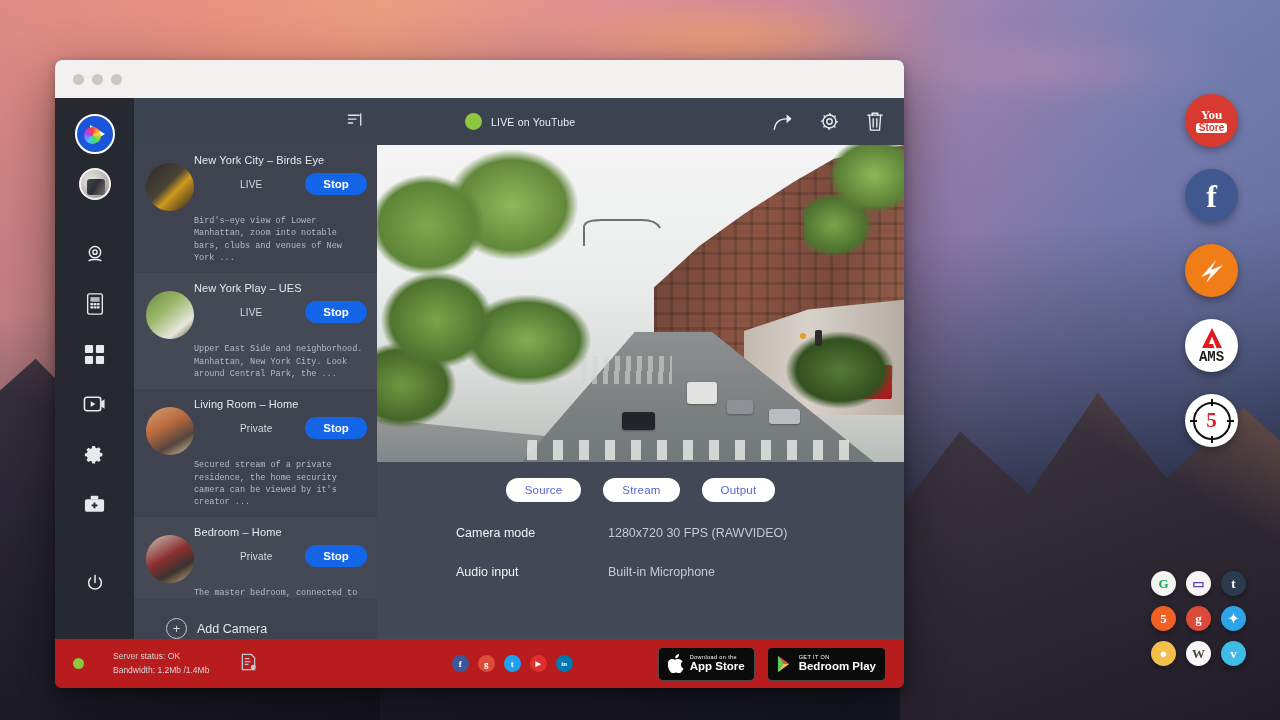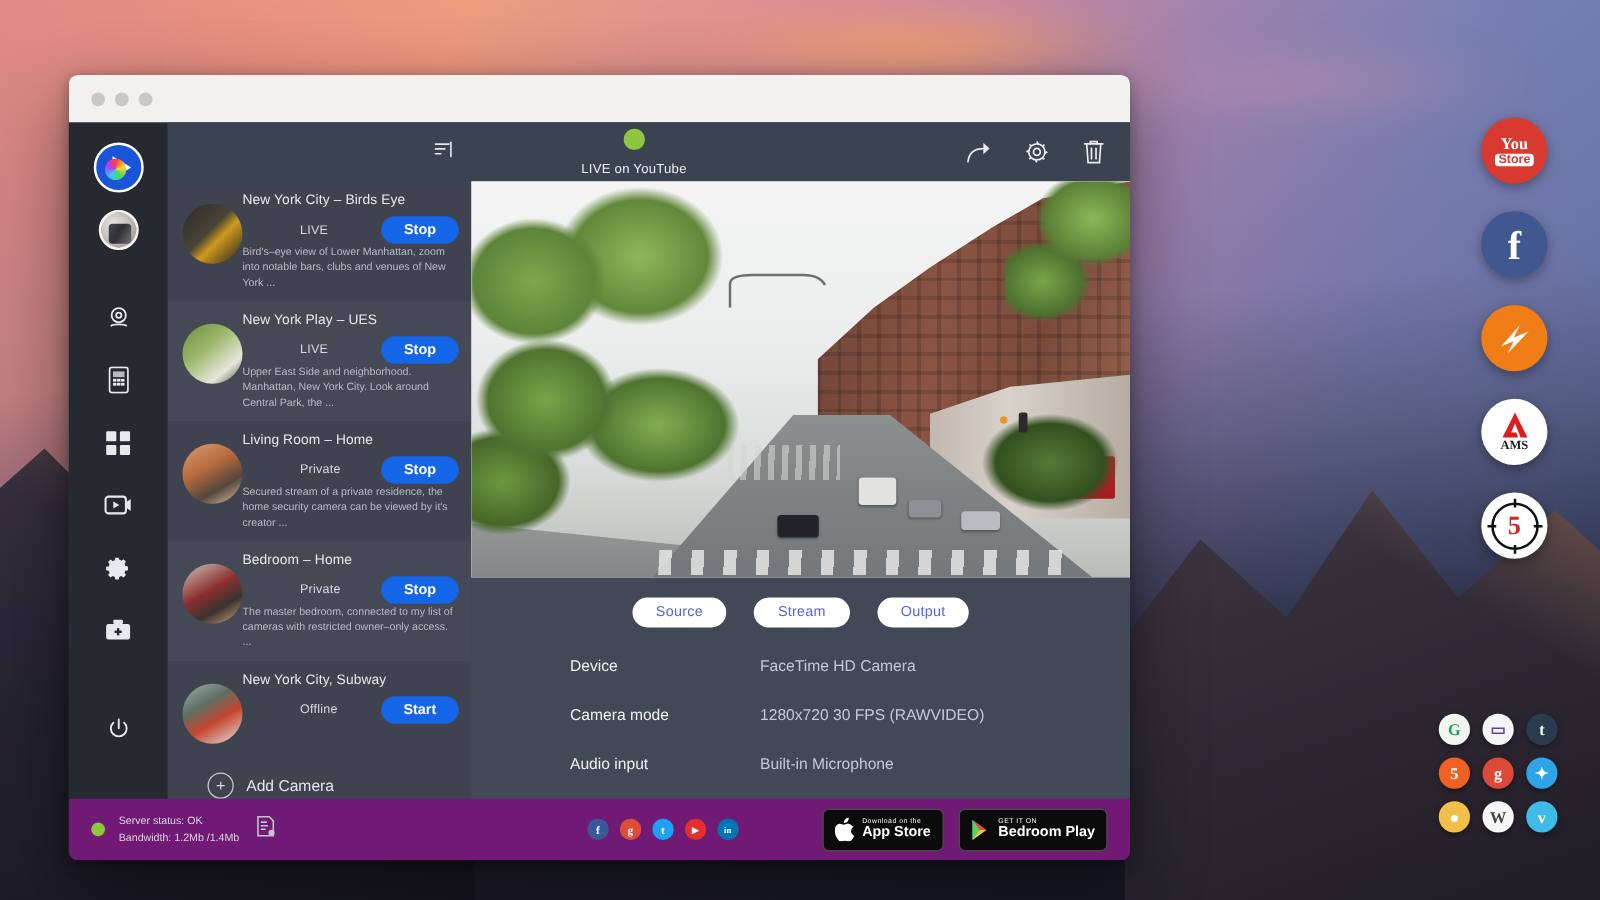--- a/index.html
+++ b/index.html
@@ -145,40 +145,40 @@
     overflow: hidden; text-overflow: ellipsis; letter-spacing: .1px;
   }
   .cam-midrow { display: flex; align-items: center; justify-content: space-between; }
   .cam-status { font-size: 10px; color: #d6d9df; letter-spacing: .2px; margin-left: 46px; }
   .cam-btn {
     background: #1565e8; color: #fff; border: none; border-radius: 14px;
     font-size: 11.5px; font-weight: bold; padding: 5px 18px; cursor: pointer;
     font-family: "Liberation Sans", sans-serif; min-width: 62px;
   }
   .cam-desc {
-    font-size: 8.5px; color: #b6bac4; line-height: 1.45; margin-top: 0;
+    font-size: 8.5px; color: #b6bac4; line-height: 1.45; margin-top: 20px; font-family: Liberation Mono, monospace;
   }
   #add-camera-row {
     display: flex; align-items: center; gap: 10px; padding: 20px 0 0 32px;
     cursor: pointer;
   }
   #add-camera-circle {
     width: 21px; height: 21px; border-radius: 50%; border: 1px solid #c6c9d1;
     display: flex; align-items: center; justify-content: center;
     color: #d4d7dd; font-size: 13px; line-height: 1;
   }
   #add-camera-label { font-size: 12.5px; color: #e4e6ea; }
 
   
   #main-col { flex: 1; display: flex; flex-direction: column; min-width: 0; background: #434857; }
   #main-toolbar {
     height: 47px; flex: 0 0 47px; display: flex; align-items: center;
     background: #3b4250; padding: 0 16px; gap: 10px;
   }
-  #live-group { display: flex; align-items: center; gap: 9px; margin-left: 72px; flex-direction: column; }
+  #live-group { display: flex; align-items: center; gap: 9px; margin-left: 72px; }
   #live-dot { width: 17px; height: 17px; border-radius: 50%; background: #8ec63f; }
   #live-label { font-size: 10.5px; color: #eceef1; letter-spacing: .2px; }
   #toolbar-spacer { flex: 1; }
   .tb-icon {
     width: 26px; height: 26px; color: #e9ebee; cursor: pointer;
     display: flex; align-items: center; justify-content: center; margin-left: 10px;
   }
 
   
   #preview {
@@ -276,22 +276,22 @@
   }
 
   
   #info-table { padding: 20px 0 0 79px; }
   .info-row { display: flex; margin-bottom: 25px; }
   .info-label { width: 152px; font-size: 12.5px; color: #f0f1f3; }
   .info-value { font-size: 12.5px; color: #c5c9d2; }
 
   
   #statusbar {
-    height: 49px; flex: 0 0 49px; background: #701a75;
-    display: flex; align-items: center; padding: 0 18px; gap: 11px;
+    height: 49px; flex: 0 0 49px; background: #b91c1c;
+    display: flex; align-items: center; padding: 0 18px; gap: 29px;
   }
   #sb-dot { width: 11px; height: 11px; border-radius: 50%; background: #8ec63f; }
   #sb-text { font-size: 8.5px; color: #d3d6dc; line-height: 1.55; }
   #sb-log-icon { color: #c3c7cf; margin-left: 2px; }
   #sb-spacer { flex: 1; }
   #sb-socials { display: flex; gap: 9px; margin-right: 56px; }
   .sb-social {
     width: 17px; height: 17px; border-radius: 50%; display: flex;
     align-items: center; justify-content: center; color: #fff;
     font-size: 9px; font-weight: bold; font-family: "Liberation Serif", serif;
@@ -542,24 +542,20 @@
 
         <div id="tabs-row">
 
         <button class="tab-pill">Source</button>
             <button class="tab-pill">Stream</button>
             <button class="tab-pill">Output</button>
           </div>
 
         <div id="info-table">
 
-        <div class="info-row">
-              <span class="info-label">Device</span>
-              <span class="info-value">FaceTime HD Camera</span>
-            </div>
             <div class="info-row">
               <span class="info-label">Camera mode</span>
               <span class="info-value">1280x720 30 FPS (RAWVIDEO)</span>
             </div>
             <div class="info-row">
               <span class="info-label">Audio input</span>
               <span class="info-value">Built-in Microphone</span>
             </div>
           </div>
       </div>
@@ -627,21 +623,21 @@
       <div class="dock-app" style="background: rgb(240, 125, 22);">
         <svg width="36" height="36" viewBox="0 0 36 36">
           <path d="M7 24 L22 7 L17 17 L29 12 L12 30 L17 20 Z" fill="#fff"></path>
         </svg>
       </div>
       <div class="dock-app" style="background: rgb(255, 255, 255);">
         <span style="display:flex;flex-direction:column;align-items:center;line-height:1;gap:1px">
           <svg width="24" height="22" viewBox="0 0 24 22">
             <path d="M12 1 L22 21 H16.5 L12 9.5 L9 17 H13 L14.5 21 H2 Z" fill="#e01b20"></path>
           </svg>
-          <span style="color:#1b1b1b;font-size:10px;font-weight:bold;font-family:Liberation Serif, serif">AMS</span>
+          <span style="color:#1b1b1b;font-size:14px;font-weight:bold;font-family:Liberation Mono, monospace">AMS</span>
         </span>
       </div>
       <div class="dock-app" style="background: rgb(255, 255, 255);">
         <span style="position:relative;width:44px;height:44px;display:flex;align-items:center;justify-content:center">
           <span style="position:absolute;inset:3px;border:2.5px solid #111;border-radius:50%"></span>
           <span style="position:absolute;left:50%;top:0;width:2px;height:7px;background:#111;transform:translateX(-50%)"></span>
           <span style="position:absolute;left:50%;bottom:0;width:2px;height:7px;background:#111;transform:translateX(-50%)"></span>
           <span style="position:absolute;top:50%;left:0;height:2px;width:7px;background:#111;transform:translateY(-50%)"></span>
           <span style="position:absolute;top:50%;right:0;height:2px;width:7px;background:#111;transform:translateY(-50%)"></span>
           <span style="color:#d4232a;font-size:21px;font-weight:bold;font-family:'Liberation Serif',serif;position:relative;z-index:2">5</span>

